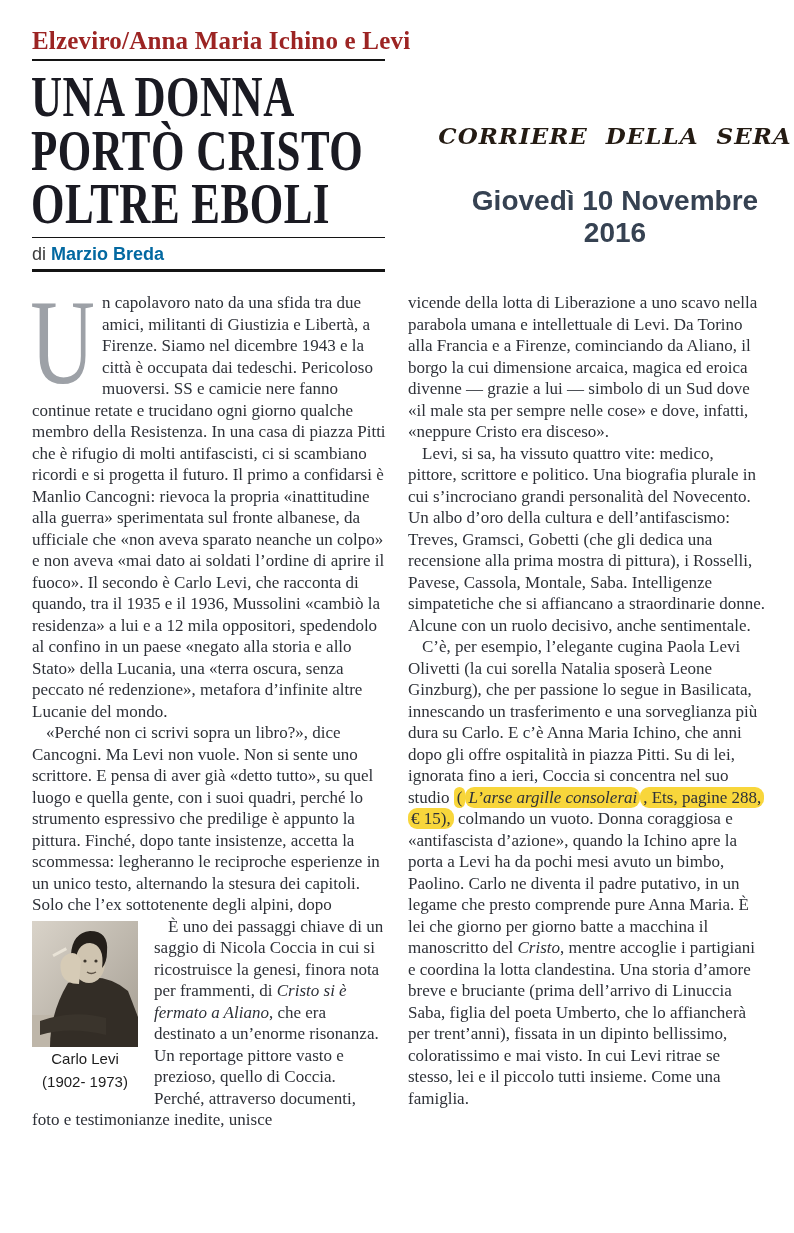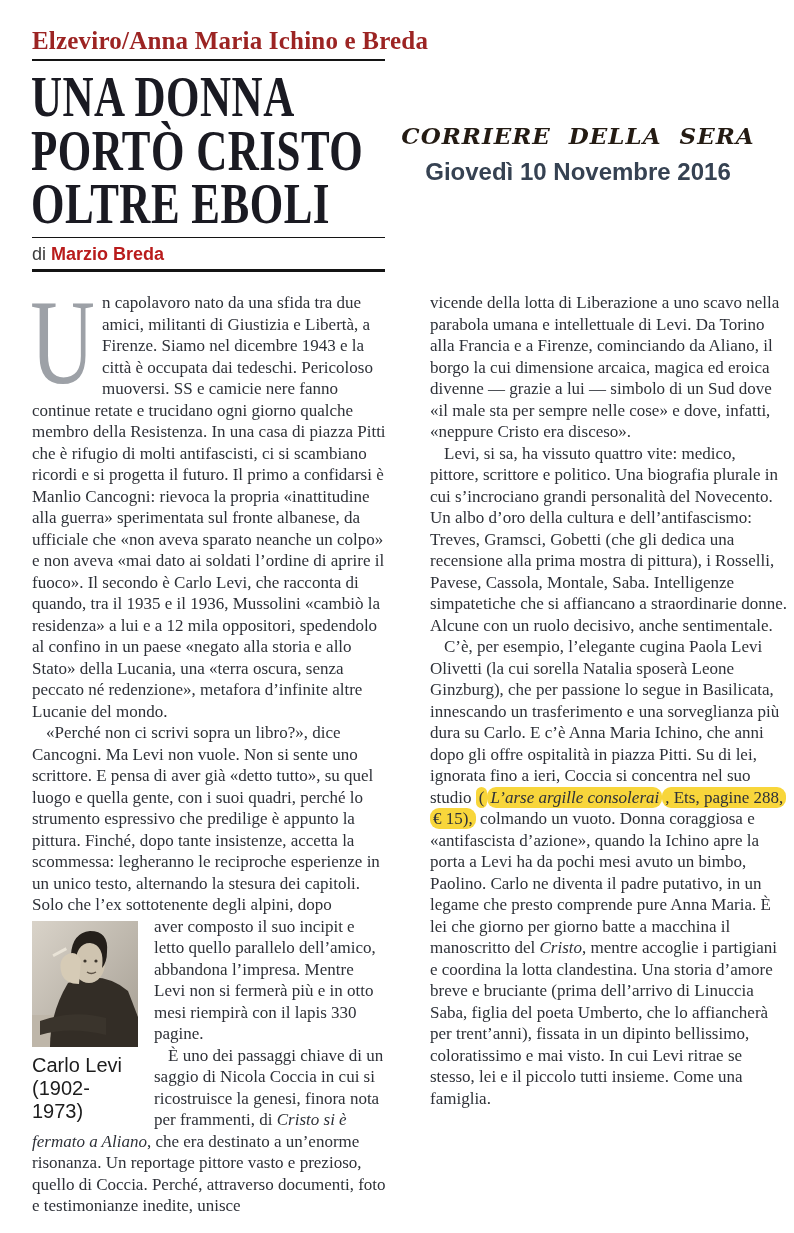--- a/index.html
+++ b/index.html
@@ -28,80 +28,81 @@
     color:var(--headline_ink, #1a1a22);
     transform:scaleY(1.31); transform-origin:left top;
     white-space:nowrap;
   }
 
   .byline {
     position:absolute; left:32px; top:244px;
     font-family:"Liberation Sans", sans-serif; font-size:18px;
     color:#3a3a3a;
   }
-  .byline .author { font-weight:bold; color:#b91c1c; }
+  .byline .author { font-weight:bold; color:#0369a1; }
 
   
-  .masthead { position:absolute; left:400px; top:122px; width:356px; text-align:center; }
+  .masthead { position:absolute; left:437px; top:122px; width:356px; text-align:center; }
   .logo {
     font-family:"DejaVu Serif", serif; font-style:italic; font-weight:bold;
     font-size:23px; letter-spacing:1px; word-spacing:9px;
     color:var(--logo_ink, #241b13);
   }
   .issue-date {
-    margin-top:9px;
+    margin-top:36px;
     font-family:"Liberation Sans", sans-serif; font-weight:bold;
-    font-size:24px; color:var(--date_ink, #364252);
+    font-size:28px; color:var(--date_ink, #364252);
   }
 
   
   .col {
     position:absolute; top:292px; height:930px; overflow:hidden;
     font-size:17px; line-height:21.5px; text-align:left;
     color:var(--body_ink, #2e3138);
     hyphens:auto; -webkit-hyphens:auto;
   }
   .col-left  { left:32px;  width:354px; }
-  .col-right { left:408px; width:357px;margin-left:22px; }
+  .col-right { left:408px; width:357px; }
   .col p { margin:0; }
   .col p.ind { text-indent:14px; }
 
   .dropcap { float:left; width:61px; height:88px; margin:4px 9px 0 0; }
   .dropcap svg { display:block; }
   .dropcap text {
     font-family:"Liberation Serif", serif;
     fill:var(--dropcap_gray, #9da1a7);
   }
 
   .levi-fig { float:left; width:106px; margin:5px 16px 3px 0; }
   .levi-fig svg.photo { display:block; width:106px; height:126px; }
   .levi-caption {
     font-family:"Liberation Sans", sans-serif;
-    font-size:20px; line-height:23px; margin-top:7px;
+    font-size:15px; line-height:23px; margin-top:0;
     color:var(--caption_ink, #1d1d1d);
+    text-align:center;
   }
 
   .it { font-style:italic;text-align:right; }
   .hl {
     background:var(--highlight_yellow, #f8d63b);
     border-radius:9px; padding:1px 3px;
     box-decoration-break:clone; -webkit-box-decoration-break:clone;
   }
 
   .copyright {
     text-align:right; margin-top:8px;
     font-family:"Liberation Sans", sans-serif;
     font-size:10px; font-weight:bold; letter-spacing:0.3px;
     color:var(--footer_gray, #474747);
   }
 </style>
 </head>
 <body>
 
-<div class="kicker">Elzeviro/Anna Maria Ichino e Breda</div>
+<div class="kicker">Elzeviro/Anna Maria Ichino e Levi</div>
 <div class="rule rule-kicker"></div>
 
 <div class="headline">
   <div>UNA DONNA</div>
   <div>PORTÒ CRISTO</div>
   <div>OLTRE EBOLI</div>
 </div>
 
 <div class="rule rule-byline-top"></div>
 <div class="byline"><span>di</span> <span class="author">Marzio Breda</span></div>
@@ -138,21 +139,21 @@
         <path d="M30 54 Q25 38 36 33 Q45 29 49 40 L47 63 Q34 63 30 54 Z" fill="#d6cbb6"></path>
         <rect x="20" y="30" width="15" height="3" fill="#e9e3d7" transform="rotate(-28 27 31)"></rect>
         <circle cx="53" cy="40" r="1.6" fill="#3c352c"></circle>
         <circle cx="64" cy="40" r="1.6" fill="#3c352c"></circle>
         <path d="M55 51 Q59 54 64 51" stroke="#5d5246" stroke-width="1.4" fill="none"></path>
       </svg>
       <figcaption class="levi-caption">
         <div>Carlo Levi</div>
         <div>(1902- 1973)</div>
       </figcaption>
-    </figure><span>aver composto il suo incipit e letto quello parallelo dell’amico, abbandona l’impresa. Mentre Levi non si fermerà più e in otto mesi riempirà con il lapis 330 pagine.</span>
+    </figure>
   <p></p>
   <p class="ind"><span>È uno dei passaggi chiave di un saggio di Nicola Coccia in cui si ricostruisce la genesi, finora nota per frammenti, di </span><span class="it">Cristo si è fermato a Aliano</span><span>, che era destinato a un’enorme risonanza. Un reportage pittore vasto e prezioso, quello di Coccia. Perché, attraverso documenti, foto e testimonianze inedite, unisce</span></p>
 </div>
 
 <div class="col col-right">
   <p>vicende della lotta di Liberazione a uno scavo nella parabola umana e intellettuale di Levi. Da Torino alla Francia e a Firenze, cominciando da Aliano, il borgo la cui dimensione arcaica, magica ed eroica divenne — grazie a lui — simbolo di un Sud dove «il male sta per sempre nelle cose» e dove, infatti, «neppure Cristo era disceso».</p>
   <p class="ind">Levi, si sa, ha vissuto quattro vite: medico, pittore, scrittore e politico. Una biografia plurale in cui s’incrociano grandi personalità del Novecento. Un albo d’oro della cultura e dell’antifascismo: Treves, Gramsci, Gobetti (che gli dedica una recensione alla prima mostra di pittura), i Rosselli, Pavese, Cassola, Montale, Saba. Intelligenze simpatetiche che si affiancano a straordinarie donne. Alcune con un ruolo decisivo, anche sentimentale.</p>
   <p class="ind"><span>C’è, per esempio, l’elegante cugina Paola Levi Olivetti (la cui sorella Natalia sposerà Leone Ginzburg), che per passione lo segue in Basilicata, innescando un trasferimento e una sorveglianza più dura su Carlo. E c’è Anna Maria Ichino, che anni dopo gli offre ospitalità in piazza Pitti. Su di lei, ignorata fino a ieri, Coccia si concentra nel suo studio </span><span class="hl">(</span><span class="hl it">L’arse argille consolerai</span><span class="hl">, Ets, pagine 288, € 15),</span><span> colmando un vuoto. Donna coraggiosa e «antifascista d’azione», quando la Ichino apre la porta a Levi ha da pochi mesi avuto un bimbo, Paolino. Carlo ne diventa il padre putativo, in un legame che presto comprende pure Anna Maria. È lei che giorno per giorno batte a macchina il manoscritto del </span><span class="it">Cristo</span><span>, mentre accoglie i partigiani e coordina la lotta clandestina. Una storia d’amore breve e bruciante (prima dell’arrivo di Linuccia Saba, figlia del poeta Umberto, che lo affiancherà per trent’anni), fissata in un dipinto bellissimo, coloratissimo e mai visto. In cui Levi ritrae se stesso, lei e il piccolo tutti insieme. Come una famiglia.</span></p>
 </div>
 

